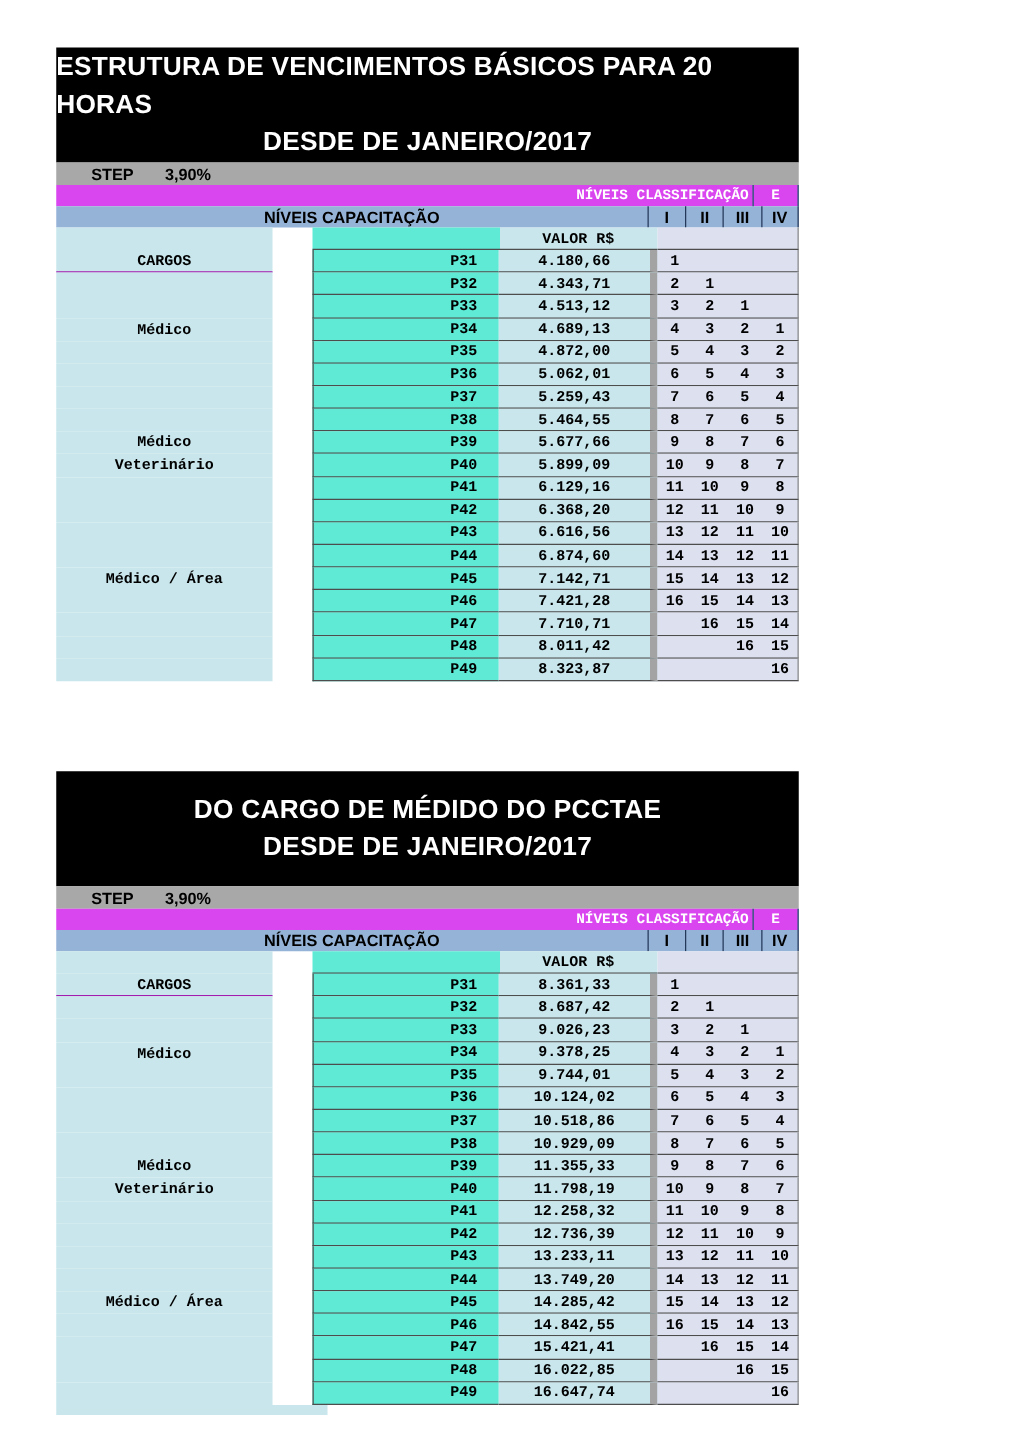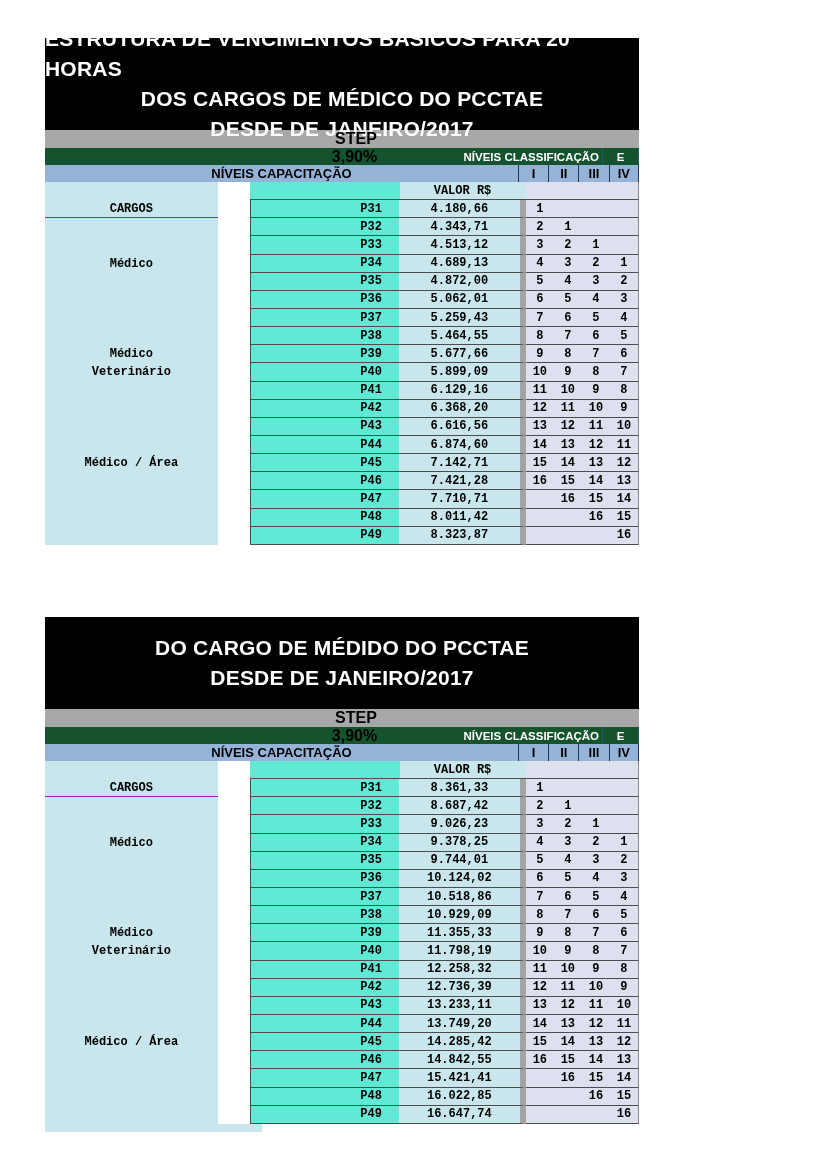--- a/index.html
+++ b/index.html
@@ -15,29 +15,28 @@
   #table-40h { top:617px; }
 
   .title-band {
     height:92px; background:#000000; color:#ffffff;
     display:flex; flex-direction:column; justify-content:center; align-items:center;
     font-size:21px; line-height:30px; letter-spacing:0.2px;
   }
 
   .step-bar {
     height:18px; background:#a8a8a8; display:flex; align-items:center;
-    font-size:16px;
-    flex-direction:column;
+    font-size:13px;
   }
   .step-bar .step-label { margin-left:28px; }
   .step-bar .step-value { margin-left:25px; }
 
   .hdr-teal {
-    height:17px; background:#14532d; color:#ffffff;
-    display:flex; font-size:11.5px;
+    height:17px; background:#d946ef; color:#ffffff;
+    display:flex; font-size:11.5px;font-family:Liberation Mono, monospace;
   }
   .hdr-teal .clf {
     width:558px; display:flex; align-items:center; justify-content:flex-end;
     padding-right:3px; border-right:1px solid #1b5d6d;
   }
   .hdr-teal .e-zone {
     flex:1; display:flex; align-items:center; justify-content:center;
     border-right:1px solid #1b5d6d;
   }
 
@@ -82,21 +81,20 @@
   .trow.valor-row .c-steps { border-bottom:1px solid #4d4d4d; }
 
   .left-col-tail { width:217px; height:8px; background:#c8e6ec; }
 </style>
 </head>
 <body>
 
 <div class="table-block" id="table-20h">
   <div class="title-band">
     <div>ESTRUTURA DE VENCIMENTOS BÁSICOS PARA 20 HORAS</div>
-    <div>DOS CARGOS DE MÉDICO DO PCCTAE</div>
     <div>DESDE DE JANEIRO/2017</div>
   </div>
   <div class="step-bar">
     <span class="step-label">STEP</span>
     <span class="step-value">3,90%</span>
   </div>
   <div class="hdr-teal">
     <div class="clf">NÍVEIS CLASSIFICAÇÃO</div>
     <div class="e-zone">E</div>
   </div>

